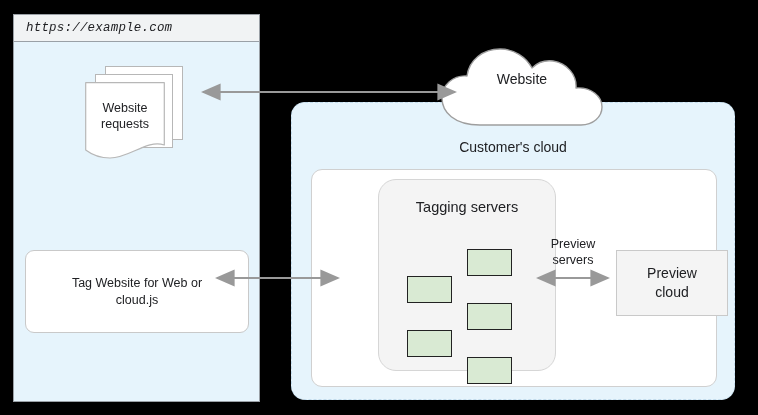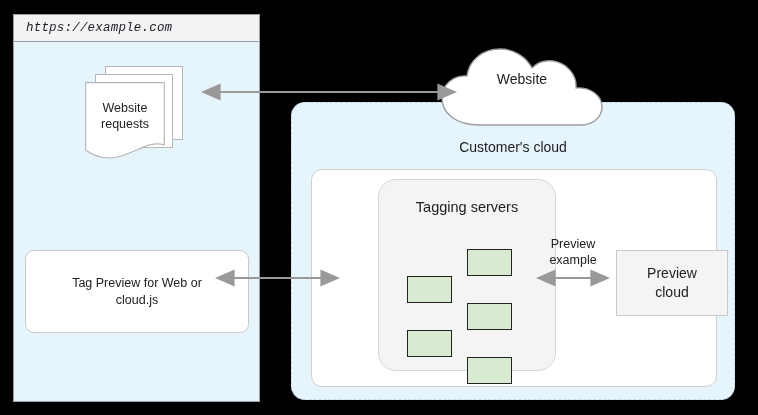--- a/index.html
+++ b/index.html
@@ -251,21 +251,21 @@
     <div class="tagging-title">Tagging servers</div>
     <div class="server-chip chip-1"></div>
     <div class="server-chip chip-2"></div>
     <div class="server-chip chip-3"></div>
     <div class="server-chip chip-4"></div>
     <div class="server-chip chip-5"></div>
   </div>
 
   <div class="preview-requests-label">
     <div>Preview</div>
-    <div>example</div>
+    <div>servers</div>
   </div>
 
   <svg class="arrow-svg arrow-preview" viewBox="0 0 84 20">
     <defs>
       <marker id="ah-r" markerWidth="9" markerHeight="9" refX="8" refY="4.5" orient="auto">
         <path d="M0,0.6 L9,4.5 L0,8.4 z" fill="#999999"></path>
       </marker>
       <marker id="ah-l" markerWidth="9" markerHeight="9" refX="1" refY="4.5" orient="auto">
         <path d="M9,0.6 L0,4.5 L9,8.4 z" fill="#999999"></path>
       </marker>
@@ -315,21 +315,21 @@
       </svg>
     </div>
     <div class="doc-label">
       <div>Website</div>
       <div>requests</div>
     </div>
   </div>
 
   <div class="tagmanager-box">
     <div class="tagmanager-label">
-      <div>Tag Preview for Web or</div>
+      <div>Tag Website for Web or</div>
       <div>cloud.js</div>
     </div>
   </div>
 
   <svg class="arrow-svg arrow-top" viewBox="0 0 266 20">
     <defs>
       <marker id="ah-r2" markerWidth="9" markerHeight="9" refX="8" refY="4.5" orient="auto">
         <path d="M0,0.6 L9,4.5 L0,8.4 z" fill="#999999"></path>
       </marker>
       <marker id="ah-l2" markerWidth="9" markerHeight="9" refX="1" refY="4.5" orient="auto">

